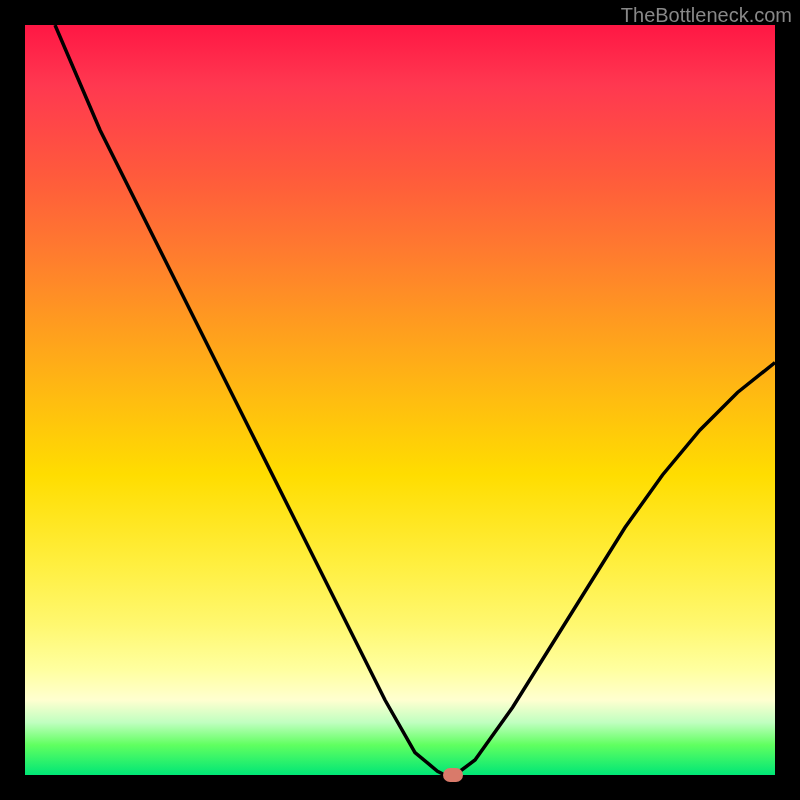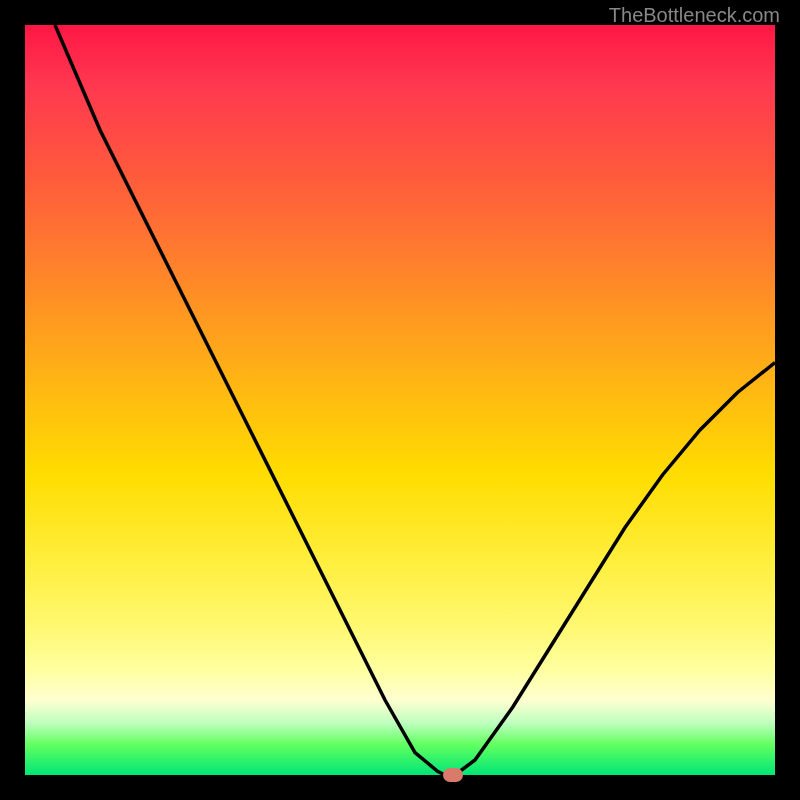--- a/index.html
+++ b/index.html
@@ -35,21 +35,21 @@
       #ffffa0 86%,
       #ffffd0 90%,
       #c0ffc0 93%,
       #60ff60 96%,
       #00e676 100%
     );
   }
   .watermark {
     position: absolute;
     top: 4px;
-    right: 20px;
+    right: 8px;
     color: #888;
     font-size: 20px;
     font-weight: normal;
     z-index: 10;
   }
   .curve-svg {
     position: absolute;
     left: 0;
     top: 0;
     width: 750px;

